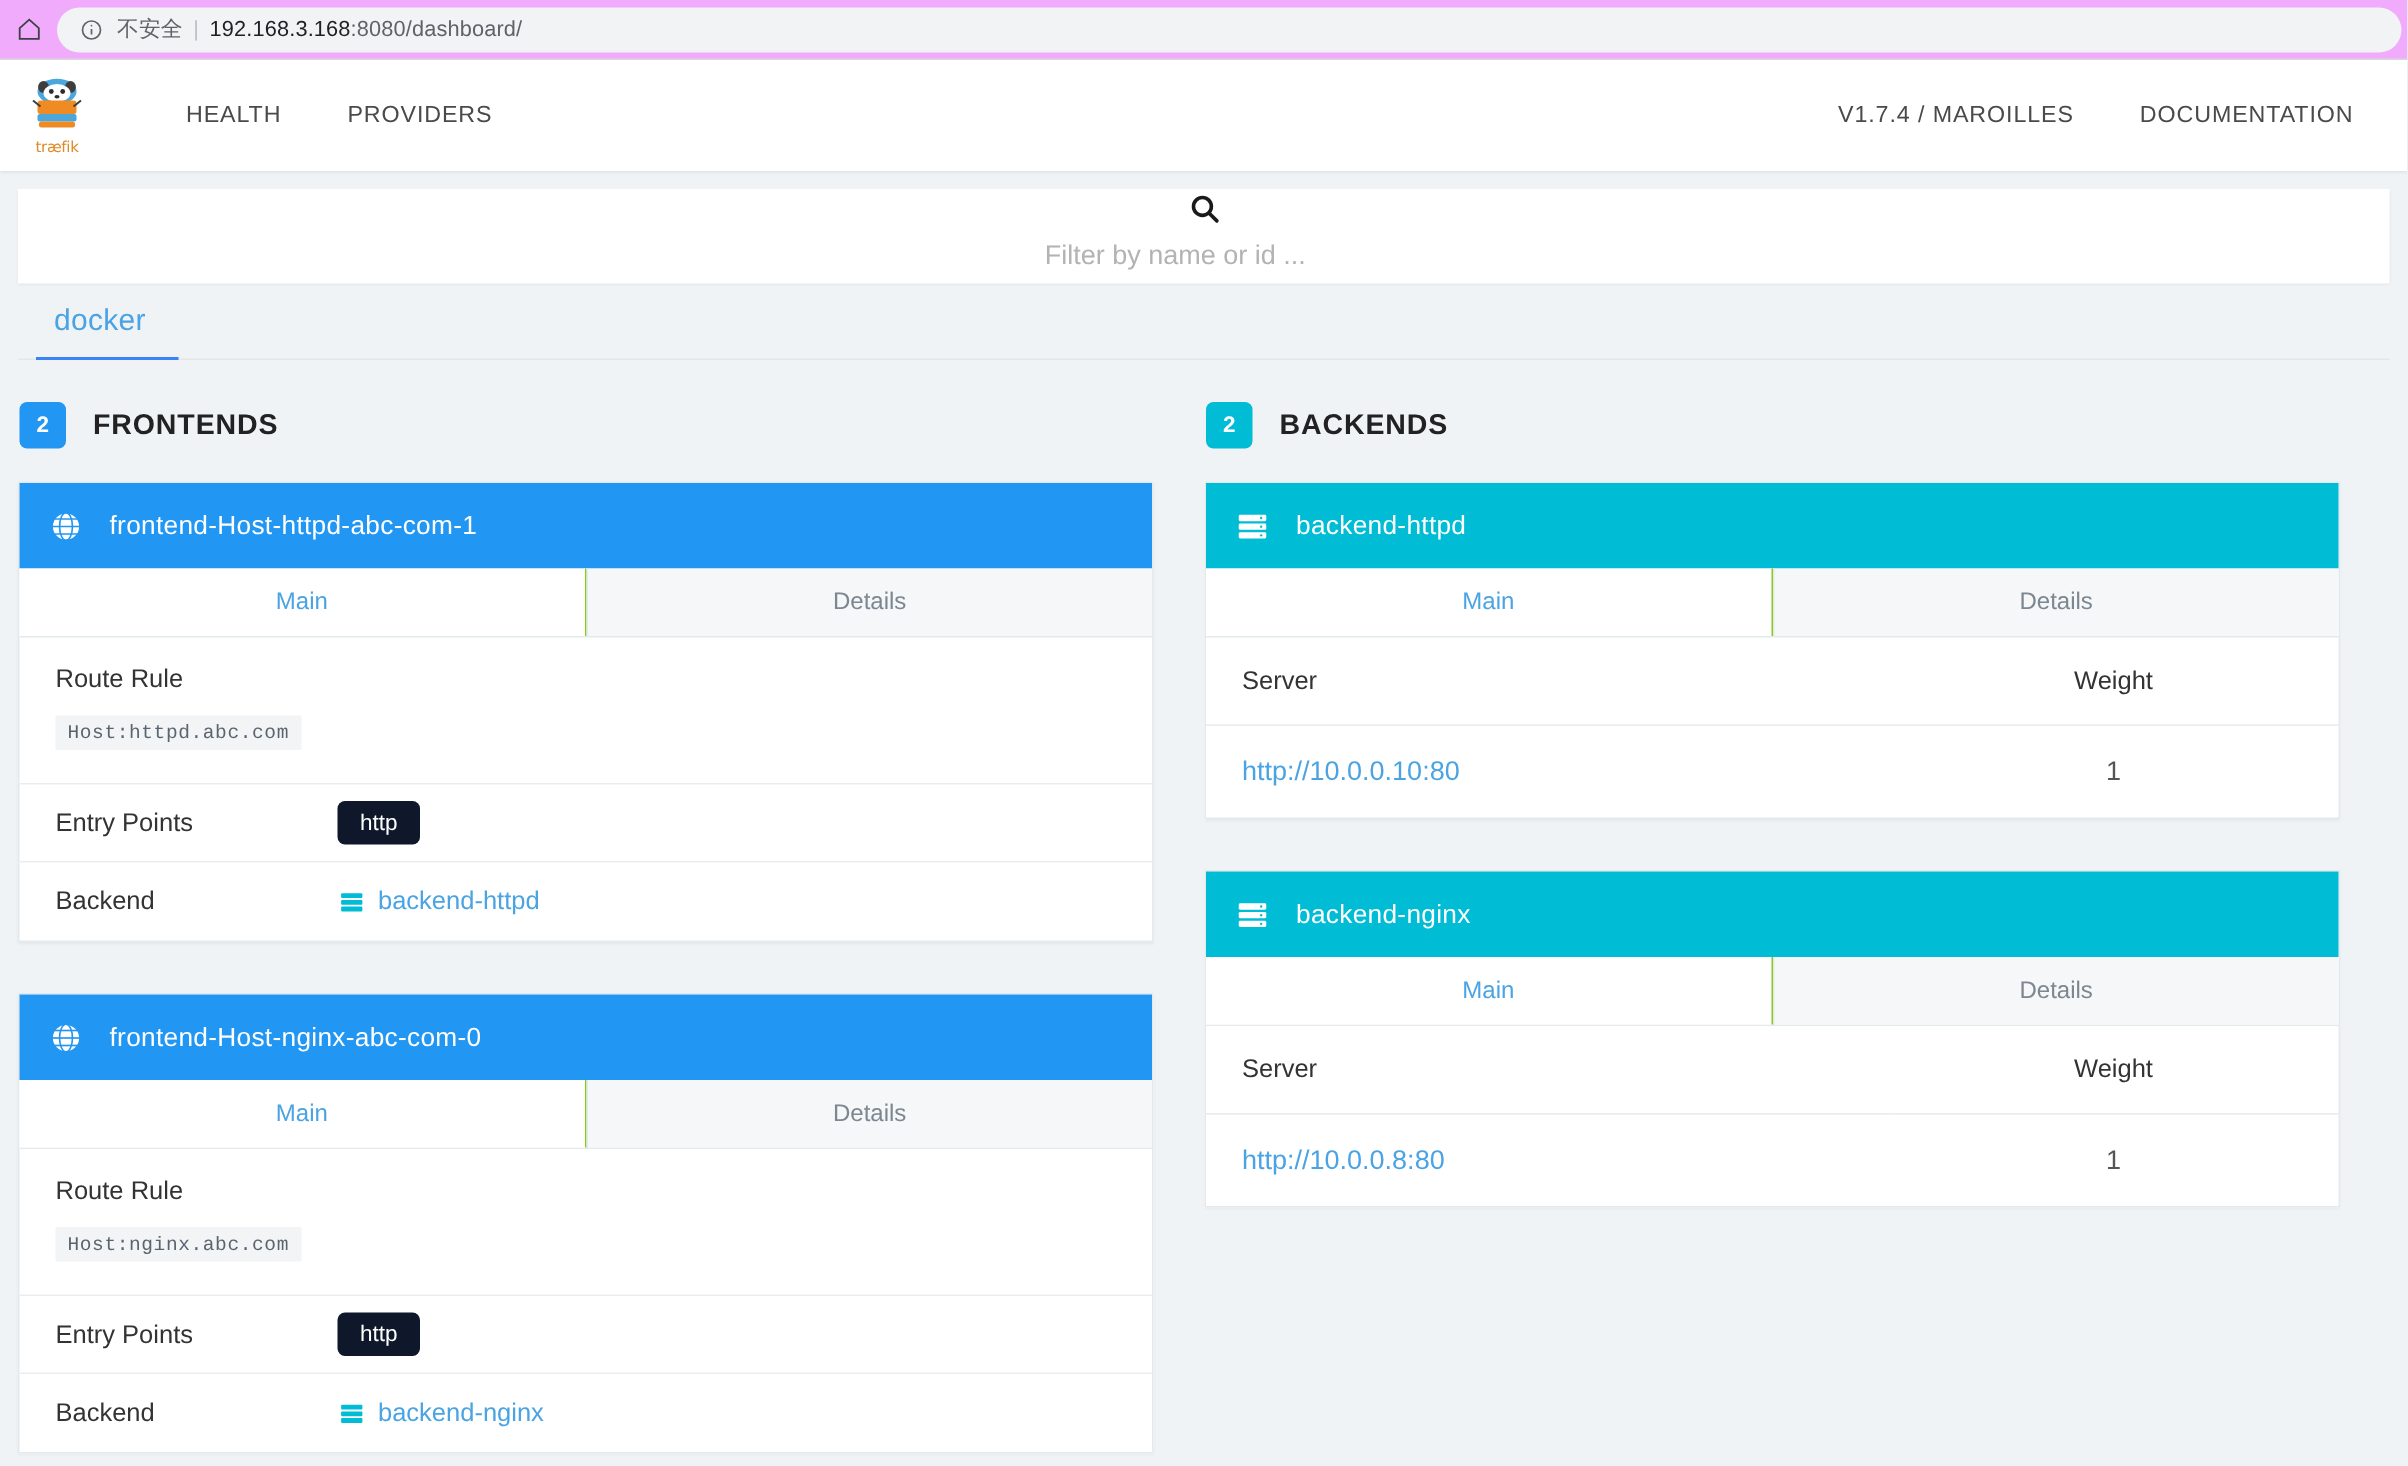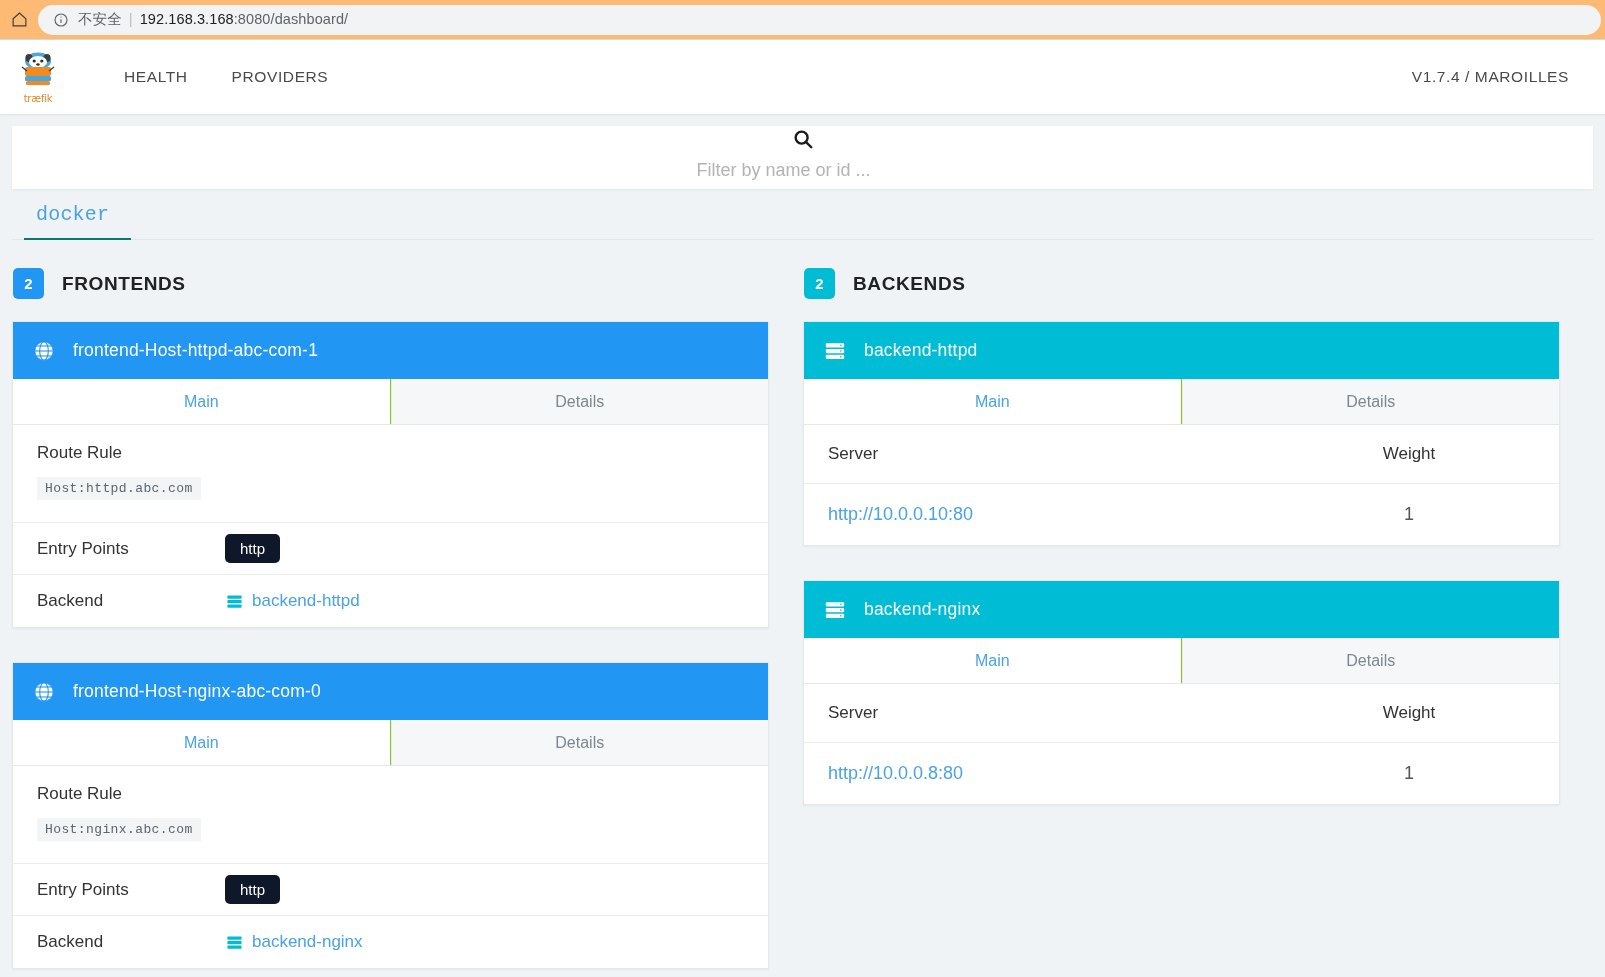--- a/index.html
+++ b/index.html
@@ -8,21 +8,21 @@
     height: 977px;
     overflow: hidden;
     background: #eff3f6;
     font-family: "Liberation Sans", sans-serif;
     -webkit-font-smoothing: antialiased;
   }
 
   
   .browser-bar {
     height: 40px;
-    background: #fdba74;
+    background: #f0abfc;
     display: flex;
     align-items: center;
     padding-left: 4px;
     border-bottom: 1px solid #d9d9d9;
   }
   .home-icon {
     width: 30px; height: 30px;
     display: flex; align-items: center; justify-content: center;
     color: #3c4043;
     flex: 0 0 auto;
@@ -125,24 +125,23 @@
     margin: 0 12px;
     padding-left: 12px;
     display: flex;
     border-bottom: 1px solid #e2e7ea;
   }
   .provider-tab {
     font-size: 20px;
     color: #4aa3e3;
     padding: 14px 22px 12px 12px;
     cursor: pointer;
-    border-bottom: 2px solid #0f766e;
+    border-bottom: 2px solid #3b82f6;
     margin-bottom: -1px;
     letter-spacing: 0.2px;
-    font-family: Liberation Mono, monospace;
   }
 
   
   .columns {
     display: flex;
     padding: 0 12px;
     gap: 34px;
     margin-top: 28px;
   }
   .col { width: 757px; flex: 0 0 757px; }
@@ -341,20 +340,21 @@
       <path d="M4 17 L9 21 M36 17 L31 21" stroke="#3d3d3d" stroke-width="1.3" fill="none"></path>
     </svg>
     <div class="logo-word">træfik</div>
   </div>
   <div class="nav-left">
     <div class="nav-item">HEALTH</div>
     <div class="nav-item">PROVIDERS</div>
   </div>
   <div class="nav-right">
     <div class="nav-item">V1.7.4 / MAROILLES</div>
+    <div class="nav-item">DOCUMENTATION</div>
   </div>
 </div>
 
 <div class="search-wrap">
   <div class="search-icon">
     <svg width="22" height="22" viewBox="0 0 24 24" fill="none" stroke="currentColor" stroke-width="2.6">
       <circle cx="10.5" cy="10.5" r="6.5"></circle>
       <line x1="15.4" y1="15.4" x2="21" y2="21" stroke-linecap="round"></line>
     </svg>
   </div>

